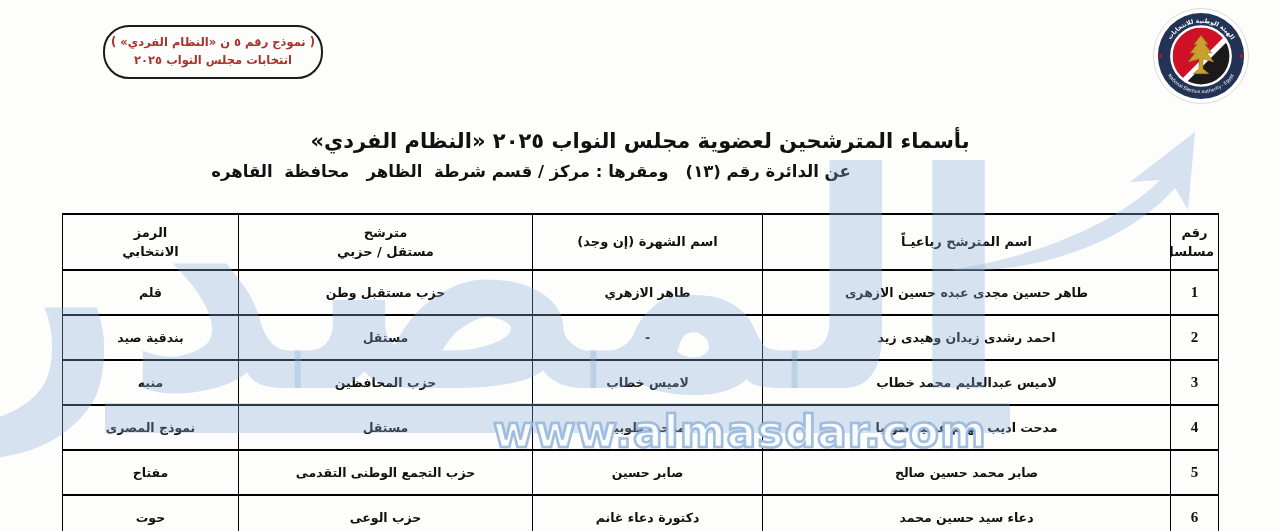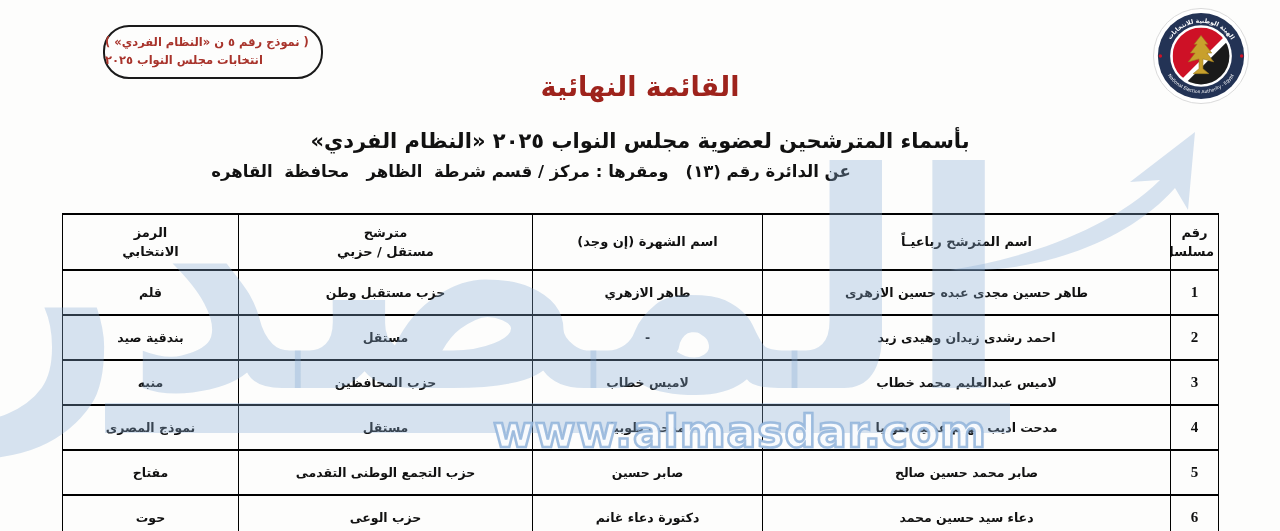--- a/index.html
+++ b/index.html
@@ -6,21 +6,21 @@
   .page {
     position:relative; width:1280px; height:531px;
     background:#fdfdfc; overflow:hidden;
     font-family:"DejaVu Sans", sans-serif;
   }
 
   
   .form-box {
     position:absolute; left:103px; top:25px; width:216px; height:50px;
     border:2px solid #1a1a1a; border-radius:26px;
-    display:flex; flex-direction:column; justify-content:center; align-items:flex-end;
+    display:flex; flex-direction:column; justify-content:center; align-items:center;
     direction:rtl; text-align:center;
     color:#a8332b; font-weight:bold; font-size:11.5px; line-height:1.55;
   }
 
   
   .logo { position:absolute; left:1152px; top:7px; width:98px; height:98px; }
 
   
   .title-main {
     position:absolute; top:71px; left:0; width:1280px; text-align:center;
@@ -108,21 +108,20 @@
       <circle cx="91.5" cy="50" r="1.8" fill="#ce1126"></circle>
       <text font-size="6.2" fill="#ffffff" font-weight="bold" font-family="DejaVu Sans, sans-serif">
         <textPath href="#arcTop" startOffset="50%" text-anchor="middle">الهيئة الوطنية للانتخابات</textPath>
       </text>
       <text font-size="4.6" fill="#ffffff" font-family="DejaVu Sans, sans-serif">
         <textPath href="#arcBot" startOffset="50%" text-anchor="middle">National Election Authority - Egypt</textPath>
       </text>
     </svg>
   </div>
 
-  <div class="title-main">القائمة النهائية</div>
   <div class="title-sub">بأسماء المترشحين لعضوية مجلس النواب ٢٠٢٥ «النظام الفردي»</div>
   <div class="title-district">عن الدائرة رقم (١٣)   ومقرها : مركز / قسم شرطة  الظاهر   محافظة  القاهره</div>
 
   <div class="wm-big">المصدر</div>
   <svg class="wm-arrow" viewBox="0 0 300 170">
     <path d="M20,150 C90,140 180,110 230,60 L200,62 L265,12 L258,90 L245,68 C195,125 100,155 20,150 Z" fill="#89acd5"></path>
   </svg>
   <div class="wm-url">www.almasdar.com</div>
 
   <table class="list-table">

